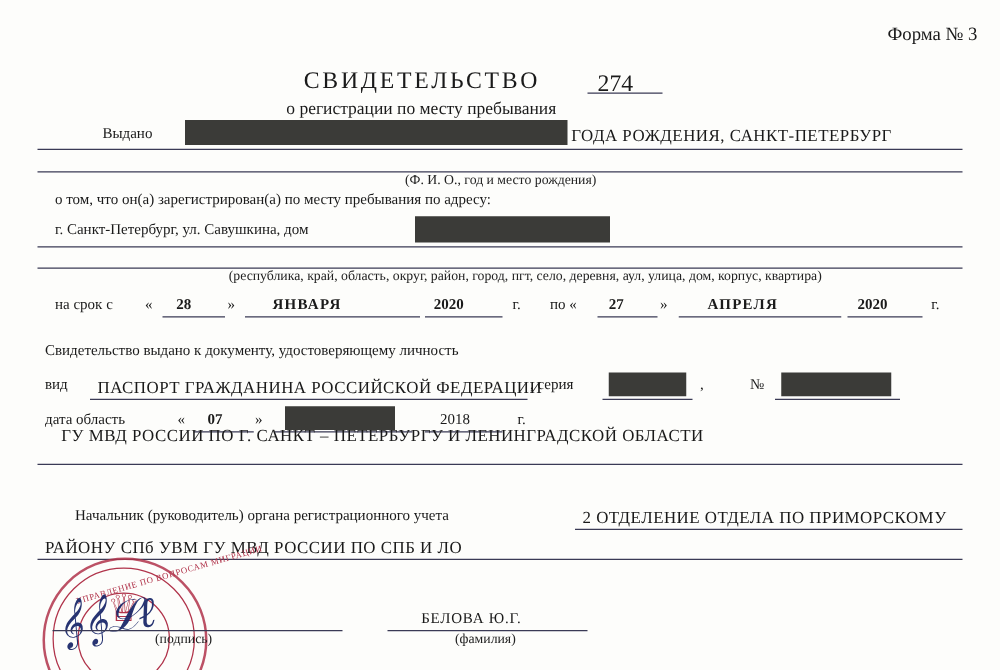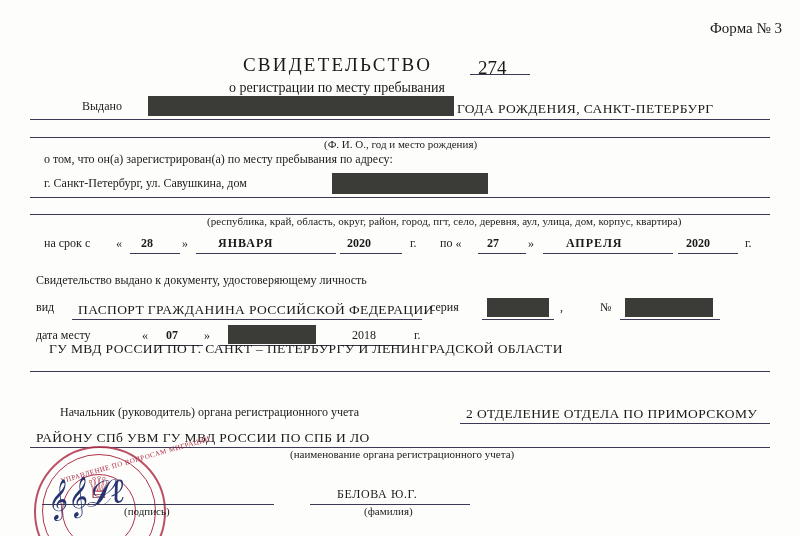--- a/index.html
+++ b/index.html
@@ -125,21 +125,21 @@
   <div class="line" style="left:30px; top:119px; width:740px;"></div>
   <div class="line" style="left:30px; top:137px; width:740px;"></div>
   <div class="txt caption" style="left:324px; top:138px;">(Ф. И. О., год и место рождения)</div>
 
   <div class="txt body-txt" style="left:44px; top:152px;">о том, что он(а) зарегистрирован(а) по месту пребывания по адресу:</div>
 
   <div class="txt body-txt" style="left:44px; top:176px;">г. Санкт-Петербург, ул. Савушкина, дом</div>
   <div class="redact" style="left:332px; top:173px; width:156px; height:21px;"></div>
   <div class="line" style="left:30px; top:197px; width:740px;"></div>
   <div class="line" style="left:30px; top:214px; width:740px;"></div>
-  <div class="txt caption" style="left:183px; top:215px;margin-left:24px;">(республика, край, область, округ, район, город, пгт, село, деревня, аул, улица, дом, корпус, квартира)</div>
+  <div class="txt caption" style="left:183px; top:215px;">(республика, край, область, округ, район, город, пгт, село, деревня, аул, улица, дом, корпус, квартира)</div>
 
   <div class="txt body-txt" style="left:44px; top:236px;">на срок с</div>
   <div class="txt body-txt" style="left:116px; top:236px;">«</div>
   <div class="txt body-txt" style="left:141px; top:236px; font-weight:bold;">28</div>
   <div class="txt body-txt" style="left:182px; top:236px;">»</div>
   <div class="line" style="left:130px; top:253px; width:50px;"></div>
   <div class="txt body-txt" style="left:218px; top:236px; font-weight:bold; letter-spacing:1px;">ЯНВАРЯ</div>
   <div class="line" style="left:196px; top:253px; width:140px;"></div>
   <div class="txt body-txt" style="left:347px; top:236px; font-weight:bold;">2020</div>
   <div class="line" style="left:340px; top:253px; width:62px;"></div>
@@ -159,40 +159,39 @@
   <div class="txt small-caps" style="left:78px; top:302px;">ПАСПОРТ ГРАЖДАНИНА РОССИЙСКОЙ ФЕДЕРАЦИИ</div>
   <div class="line" style="left:72px; top:319px; width:350px;"></div>
   <div class="txt body-txt" style="left:424px; top:300px;">, серия</div>
   <div class="redact" style="left:487px; top:298px; width:62px; height:19px;"></div>
   <div class="line" style="left:482px; top:319px; width:72px;"></div>
   <div class="txt body-txt" style="left:560px; top:300px;">,</div>
   <div class="txt body-txt" style="left:600px; top:300px;">№</div>
   <div class="redact" style="left:625px; top:298px; width:88px; height:19px;"></div>
   <div class="line" style="left:620px; top:319px; width:100px;"></div>
 
-  <div class="txt body-txt" style="left:36px; top:328px;">дата месту</div>
+  <div class="txt body-txt" style="left:36px; top:328px;">дата область</div>
   <div class="txt body-txt" style="left:142px; top:328px;">«</div>
   <div class="txt body-txt" style="left:166px; top:328px; font-weight:bold;">07</div>
   <div class="txt body-txt" style="left:204px; top:328px;">»</div>
   <div class="line" style="left:155px; top:345px; width:48px;"></div>
   <div class="redact" style="left:228px; top:325px; width:88px; height:19px;"></div>
   <div class="line" style="left:220px; top:345px; width:110px;"></div>
   <div class="txt body-txt" style="left:352px; top:328px;">2018</div>
   <div class="line" style="left:340px; top:345px; width:62px;"></div>
   <div class="txt body-txt" style="left:414px; top:328px;">г.</div>
 
   <div class="txt small-caps" style="left:36px; top:341px;margin-left:13px;">ГУ  МВД  РОССИИ  ПО  Г. САНКТ – ПЕТЕРБУРГУ  И  ЛЕНИНГРАДСКОЙ ОБЛАСТИ</div>
   <div class="line" style="left:30px; top:371px; width:740px;"></div>
 
   <div class="txt body-txt" style="left:36px; top:405px;margin-left:24px;">Начальник (руководитель) органа регистрационного учета</div>
   <div class="txt small-caps" style="left:466px; top:406px;">2 ОТДЕЛЕНИЕ ОТДЕЛА  ПО ПРИМОРСКОМУ</div>
   <div class="line" style="left:460px; top:423px; width:310px;"></div>
   <div class="txt small-caps" style="left:36px; top:430px;">РАЙОНУ СПб УВМ  ГУ  МВД  РОССИИ  ПО СПБ  И  ЛО</div>
   <div class="line" style="left:30px; top:447px; width:740px;"></div>
-  <div class="txt caption" style="left:290px; top:448px;">(наименование органа регистрационного учета)</div>
 
   <div class="stamp"></div>
   <div class="stamp2"></div>
   <div class="stamp-inner"></div>
   <div class="eagle">♕</div>
   <div class="stamp-text" style="left:58px; top:456px; transform:rotate(-16deg);">УПРАВЛЕНИЕ ПО ВОПРОСАМ МИГРАЦИИ</div>
 
   <div class="signature">𝄞𝄞ℒℓ</div>
   <div class="line" style="left:42px; top:504px; width:232px;"></div>
   <div class="txt caption" style="left:124px; top:505px;">(подпись)</div>

